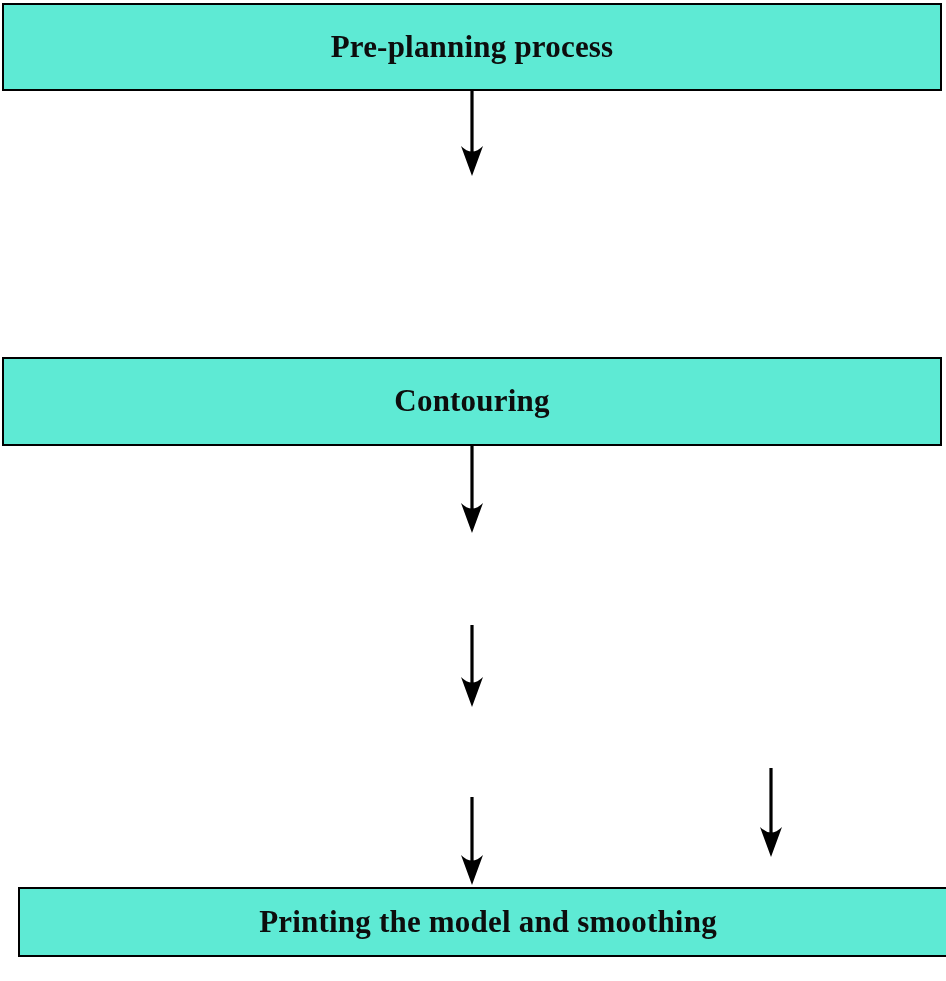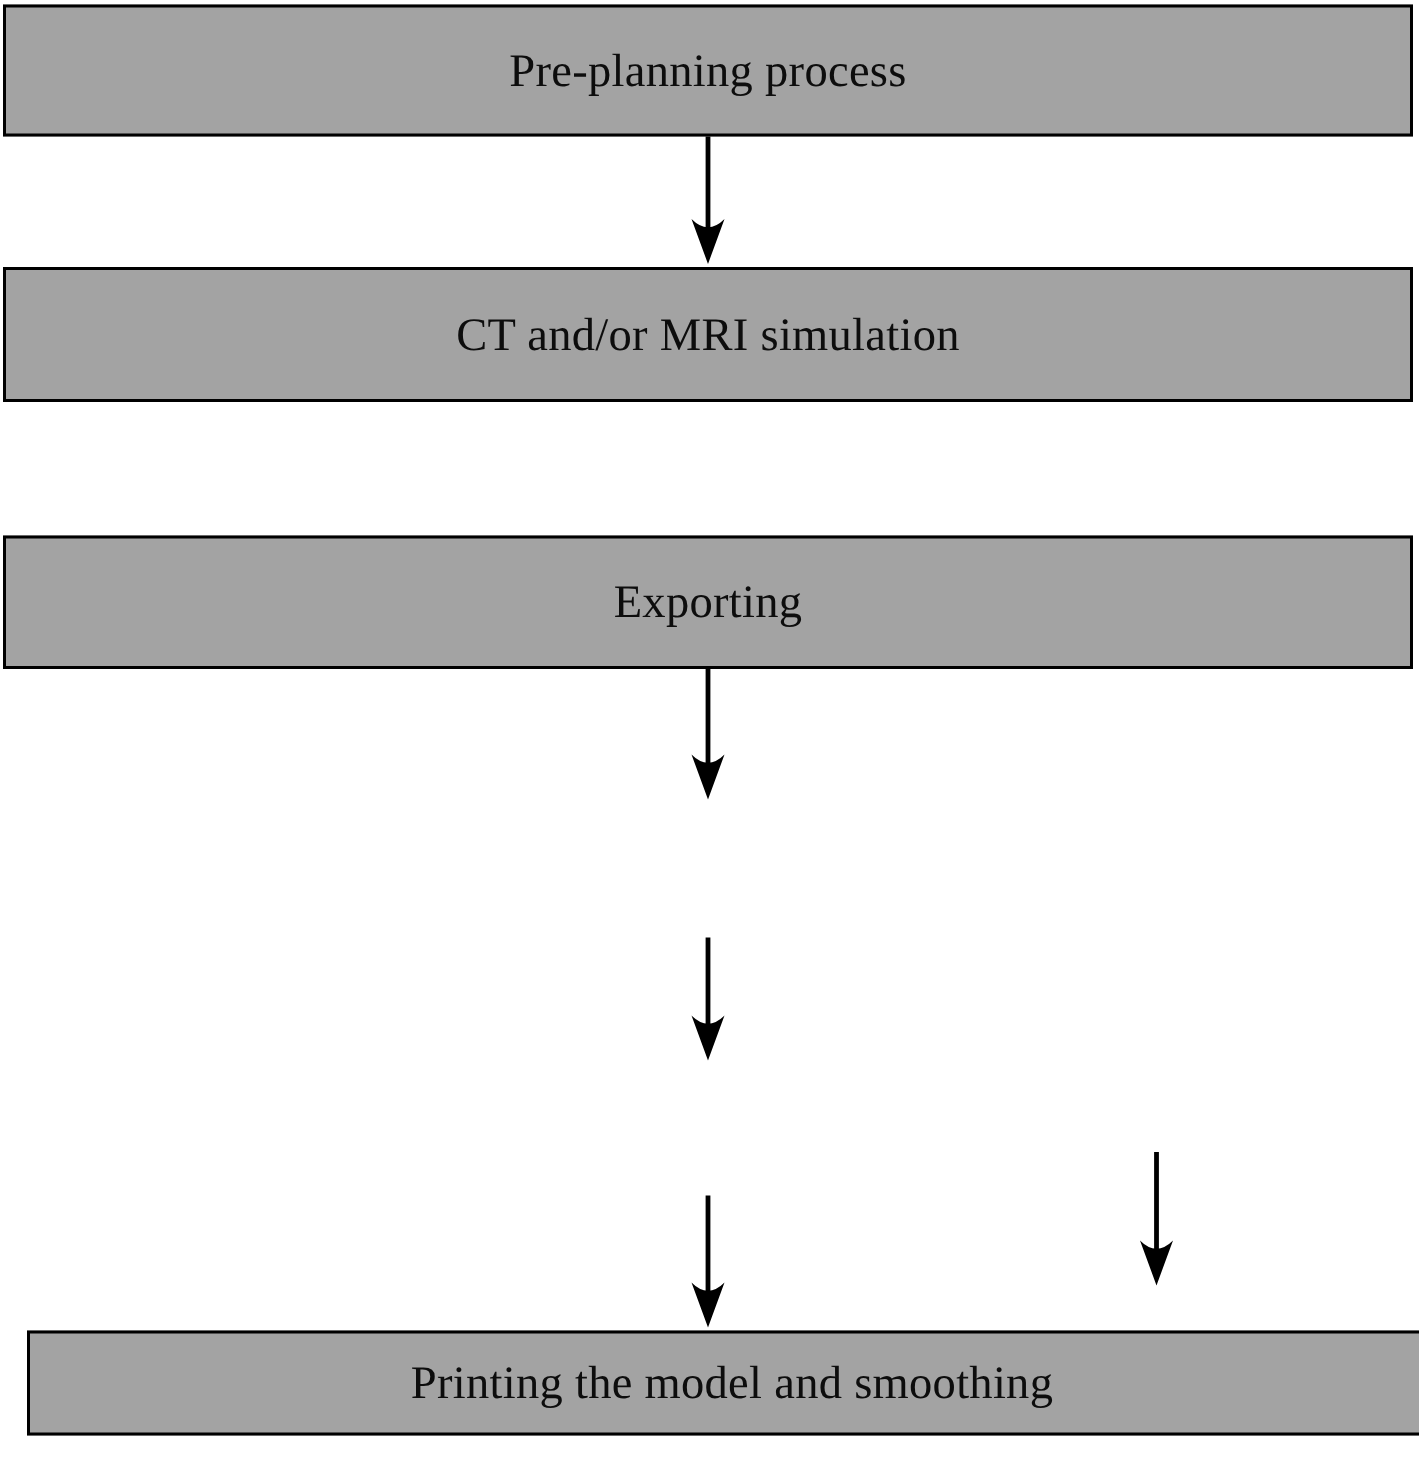--- a/index.html
+++ b/index.html
@@ -13,25 +13,26 @@
     height: 981px;
     background: #ffffff;
     overflow: hidden;
     font-family: "Liberation Serif", "DejaVu Serif", serif;
   }
   .node-box {
     position: absolute;
     left: 2px;
     width: 940px;
     border: 2px solid #000000;
-    background: #a3a3a3;
+    background: #5eead4;
     box-sizing: border-box;
     display: flex;
     align-items: center;
     justify-content: center;
+    font-weight: bold;
   }
   .node-label {
     font-family: "Liberation Serif", "DejaVu Serif", serif;
     font-size: 31px;
     line-height: 1.1;
     color: #0d0d0d;
     letter-spacing: 0.2px;
     white-space: nowrap;
     text-align: center;
   }
@@ -46,26 +47,23 @@
 </style>
 </head>
 <body>
 
 <div id="flowchart-root">
 
   <div class="node-box" id="box-0" style="left: 2px; top: 3px; width: 940px; height: 88px; border-color: rgb(0, 0, 0);">
     <span class="node-label">Pre-planning process</span>
   </div>
 
-  <div class="node-box" id="box-1" style="left: 2px; top: 178px; width: 940px; height: 90px; border-color: rgb(0, 0, 0);">
-    <span class="node-label">CT and/or MRI simulation</span>
-  </div>
 
   <div class="node-box" id="box-2" style="left: 2px; top: 357px; width: 940px; height: 89px; border-color: rgb(0, 0, 0);">
-    <span class="node-label">Exporting</span>
+    <span class="node-label">Contouring</span>
   </div>
 
 
 
   <div class="node-box" id="box-5" style="left: 18px; top: 887px; width: 940px; height: 70px; border-color: rgb(0, 0, 0);">
     <span class="node-label">Printing the model and smoothing</span>
   </div>
 
   <div class="connector" id="conn-0" style="left: 445px; top: 91px; width: 54px; height: 85px;">
       <svg width="54" height="85" viewBox="0 0 54 85">

